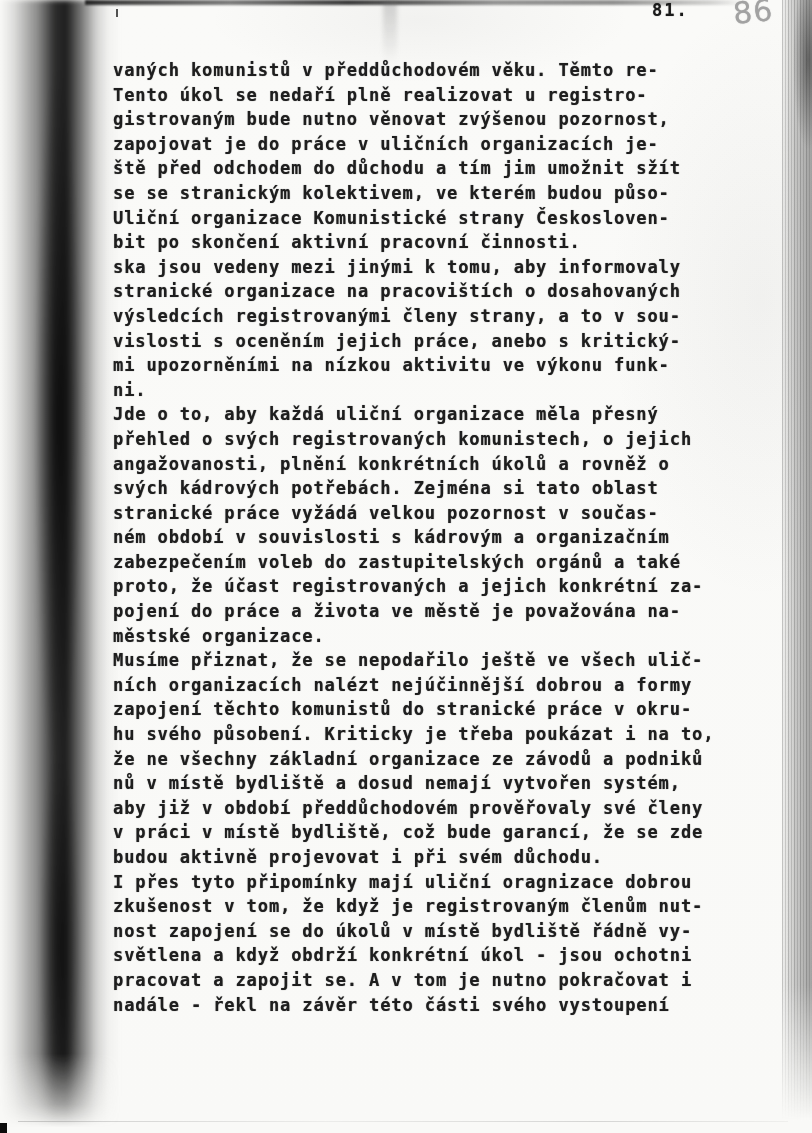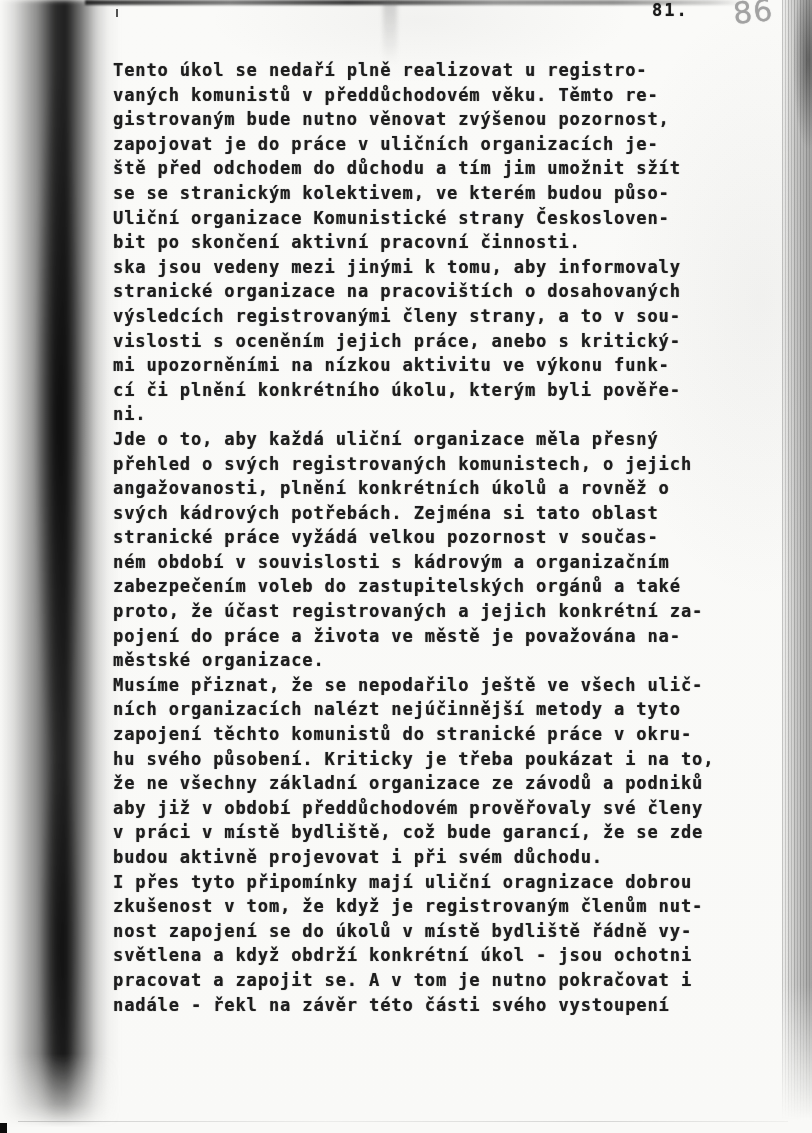--- a/index.html
+++ b/index.html
@@ -156,50 +156,50 @@
   <div class="mid-top-streak"></div>
   <div class="speck-1"></div>
   <div class="bottom-hairline"></div>
   <div class="bottom-left-mark"></div>
 
   <div class="page-number-typed">81.</div>
 
   <div class="page-number-pencil">86</div>
 
   <div class="document-text">
+      <div class="line">vaných komunistů v předdůchodovém věku. Těmto re-</div>
       <div class="line">Tento úkol se nedaří plně realizovat u registro-</div>
-      <div class="line">vaných komunistů v předdůchodovém věku. Těmto re-</div>
       <div class="line">gistrovaným bude nutno věnovat zvýšenou pozornost,</div>
       <div class="line">zapojovat je do práce v uličních organizacích je-</div>
       <div class="line">ště před odchodem do důchodu a tím jim umožnit sžít</div>
       <div class="line">se se stranickým kolektivem, ve kterém budou půso-</div>
       <div class="line">Uliční organizace Komunistické strany Českosloven-</div>
       <div class="line">bit po skončení aktivní pracovní činnosti.</div>
       <div class="line">ska jsou vedeny mezi jinými k tomu, aby informovaly</div>
       <div class="line">stranické organizace na pracovištích o dosahovaných</div>
       <div class="line">výsledcích registrovanými členy strany, a to v sou-</div>
       <div class="line">vislosti s oceněním jejich práce, anebo s kritický-</div>
       <div class="line">mi upozorněními na nízkou aktivitu ve výkonu funk-</div>
-      <div class="line">cí či plnění konkrétního úkolu, kterým byli pověře-</div>
       <div class="line">ni.</div>
       <div class="line">Jde o to, aby každá uliční organizace měla přesný</div>
       <div class="line">přehled o svých registrovaných komunistech, o jejich</div>
       <div class="line">angažovanosti, plnění konkrétních úkolů a rovněž o</div>
       <div class="line">svých kádrových potřebách. Zejména si tato oblast</div>
       <div class="line">stranické práce vyžádá velkou pozornost v součas-</div>
       <div class="line">ném období v souvislosti s kádrovým a organizačním</div>
       <div class="line">zabezpečením voleb do zastupitelských orgánů a také</div>
       <div class="line">proto, že účast registrovaných a jejich konkrétní za-</div>
       <div class="line">pojení do práce a života ve městě je považována na-</div>
       <div class="line">městské organizace.</div>
       <div class="line">Musíme přiznat, že se nepodařilo ještě ve všech ulič-</div>
-      <div class="line">ních organizacích nalézt nejúčinnější metody a tyto</div>
+      <div class="line">ních organizacích nalézt nejúčinnější dobrou a formy</div>
       <div class="line">zapojení těchto komunistů do stranické práce v okru-</div>
       <div class="line">hu svého působení. Kriticky je třeba poukázat i na to,</div>
       <div class="line">že ne všechny základní organizace ze závodů a podniků</div>
+      <div class="line">nů v místě bydliště a dosud nemají vytvořen systém,</div>
       <div class="line">aby již v období předdůchodovém prověřovaly své členy</div>
       <div class="line">v práci v místě bydliště, což bude garancí, že se zde</div>
       <div class="line">budou aktivně projevovat i při svém důchodu.</div>
       <div class="line">I přes tyto připomínky mají uliční oragnizace dobrou</div>
       <div class="line">zkušenost v tom, že když je registrovaným členům nut-</div>
       <div class="line">nost zapojení se do úkolů v místě bydliště řádně vy-</div>
       <div class="line">světlena a když obdrží konkrétní úkol - jsou ochotni</div>
       <div class="line">pracovat a zapojit se. A v tom je nutno pokračovat i</div>
       <div class="line">nadále - řekl na závěr této části svého vystoupení</div>
     </div>

